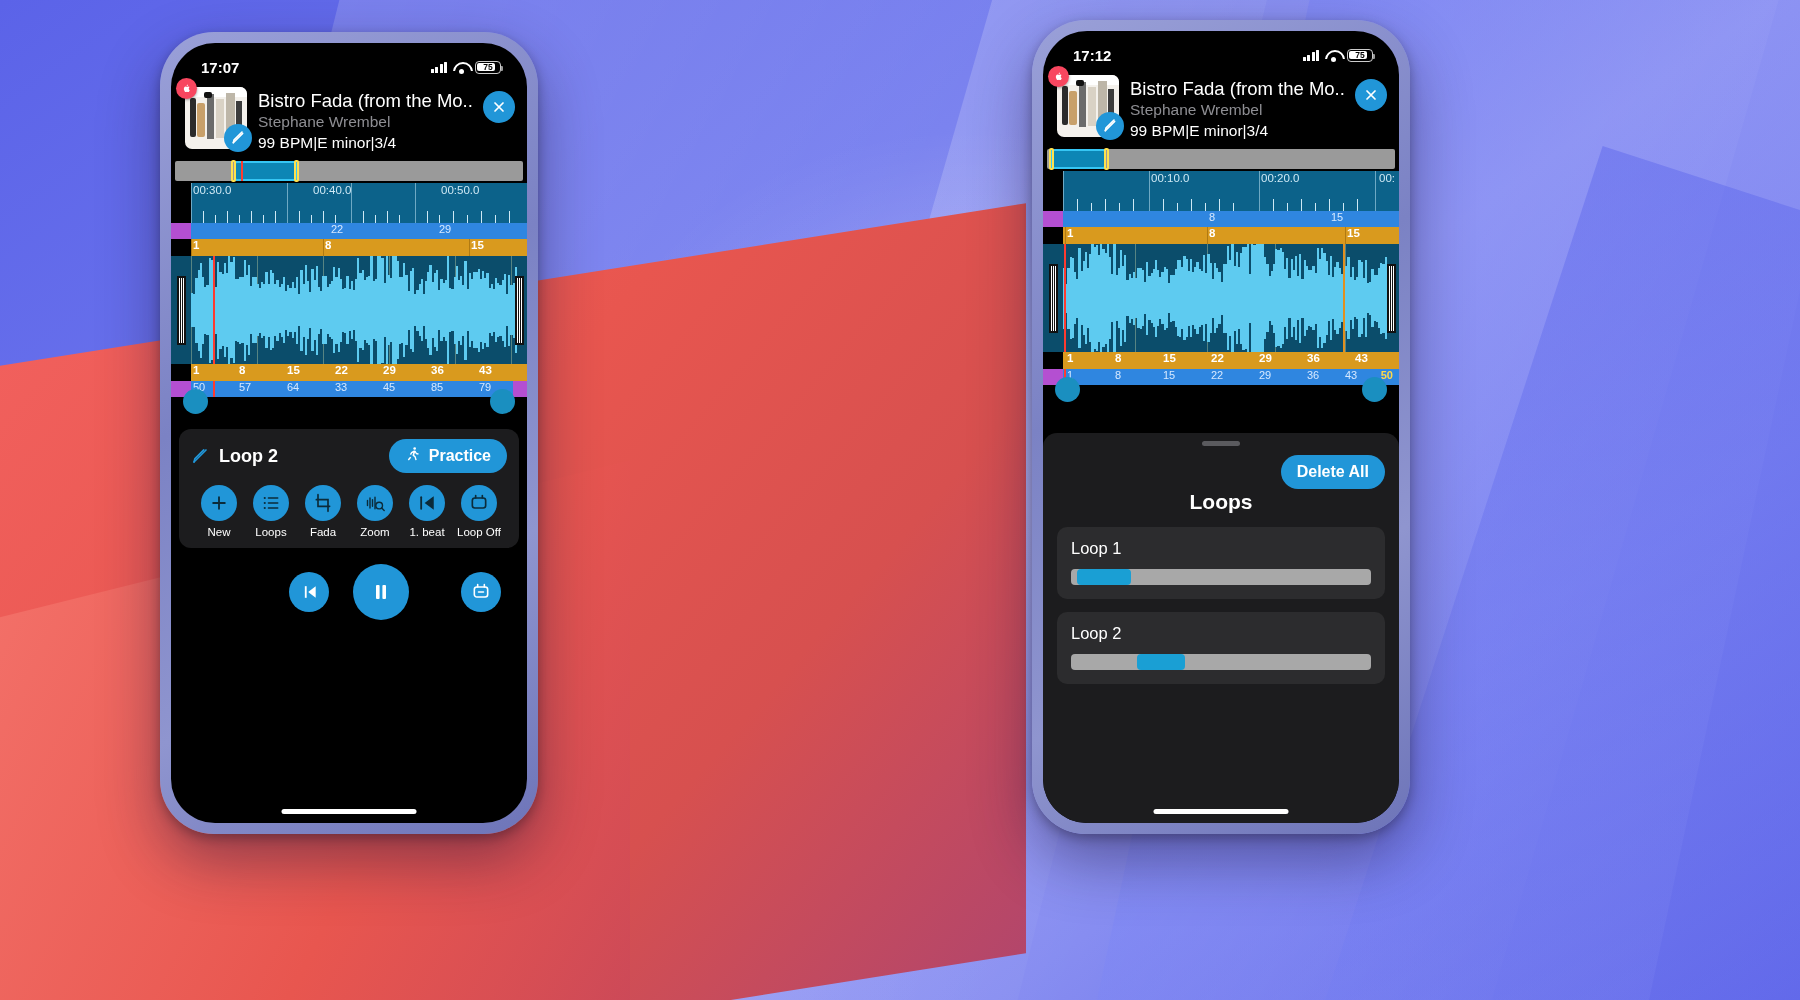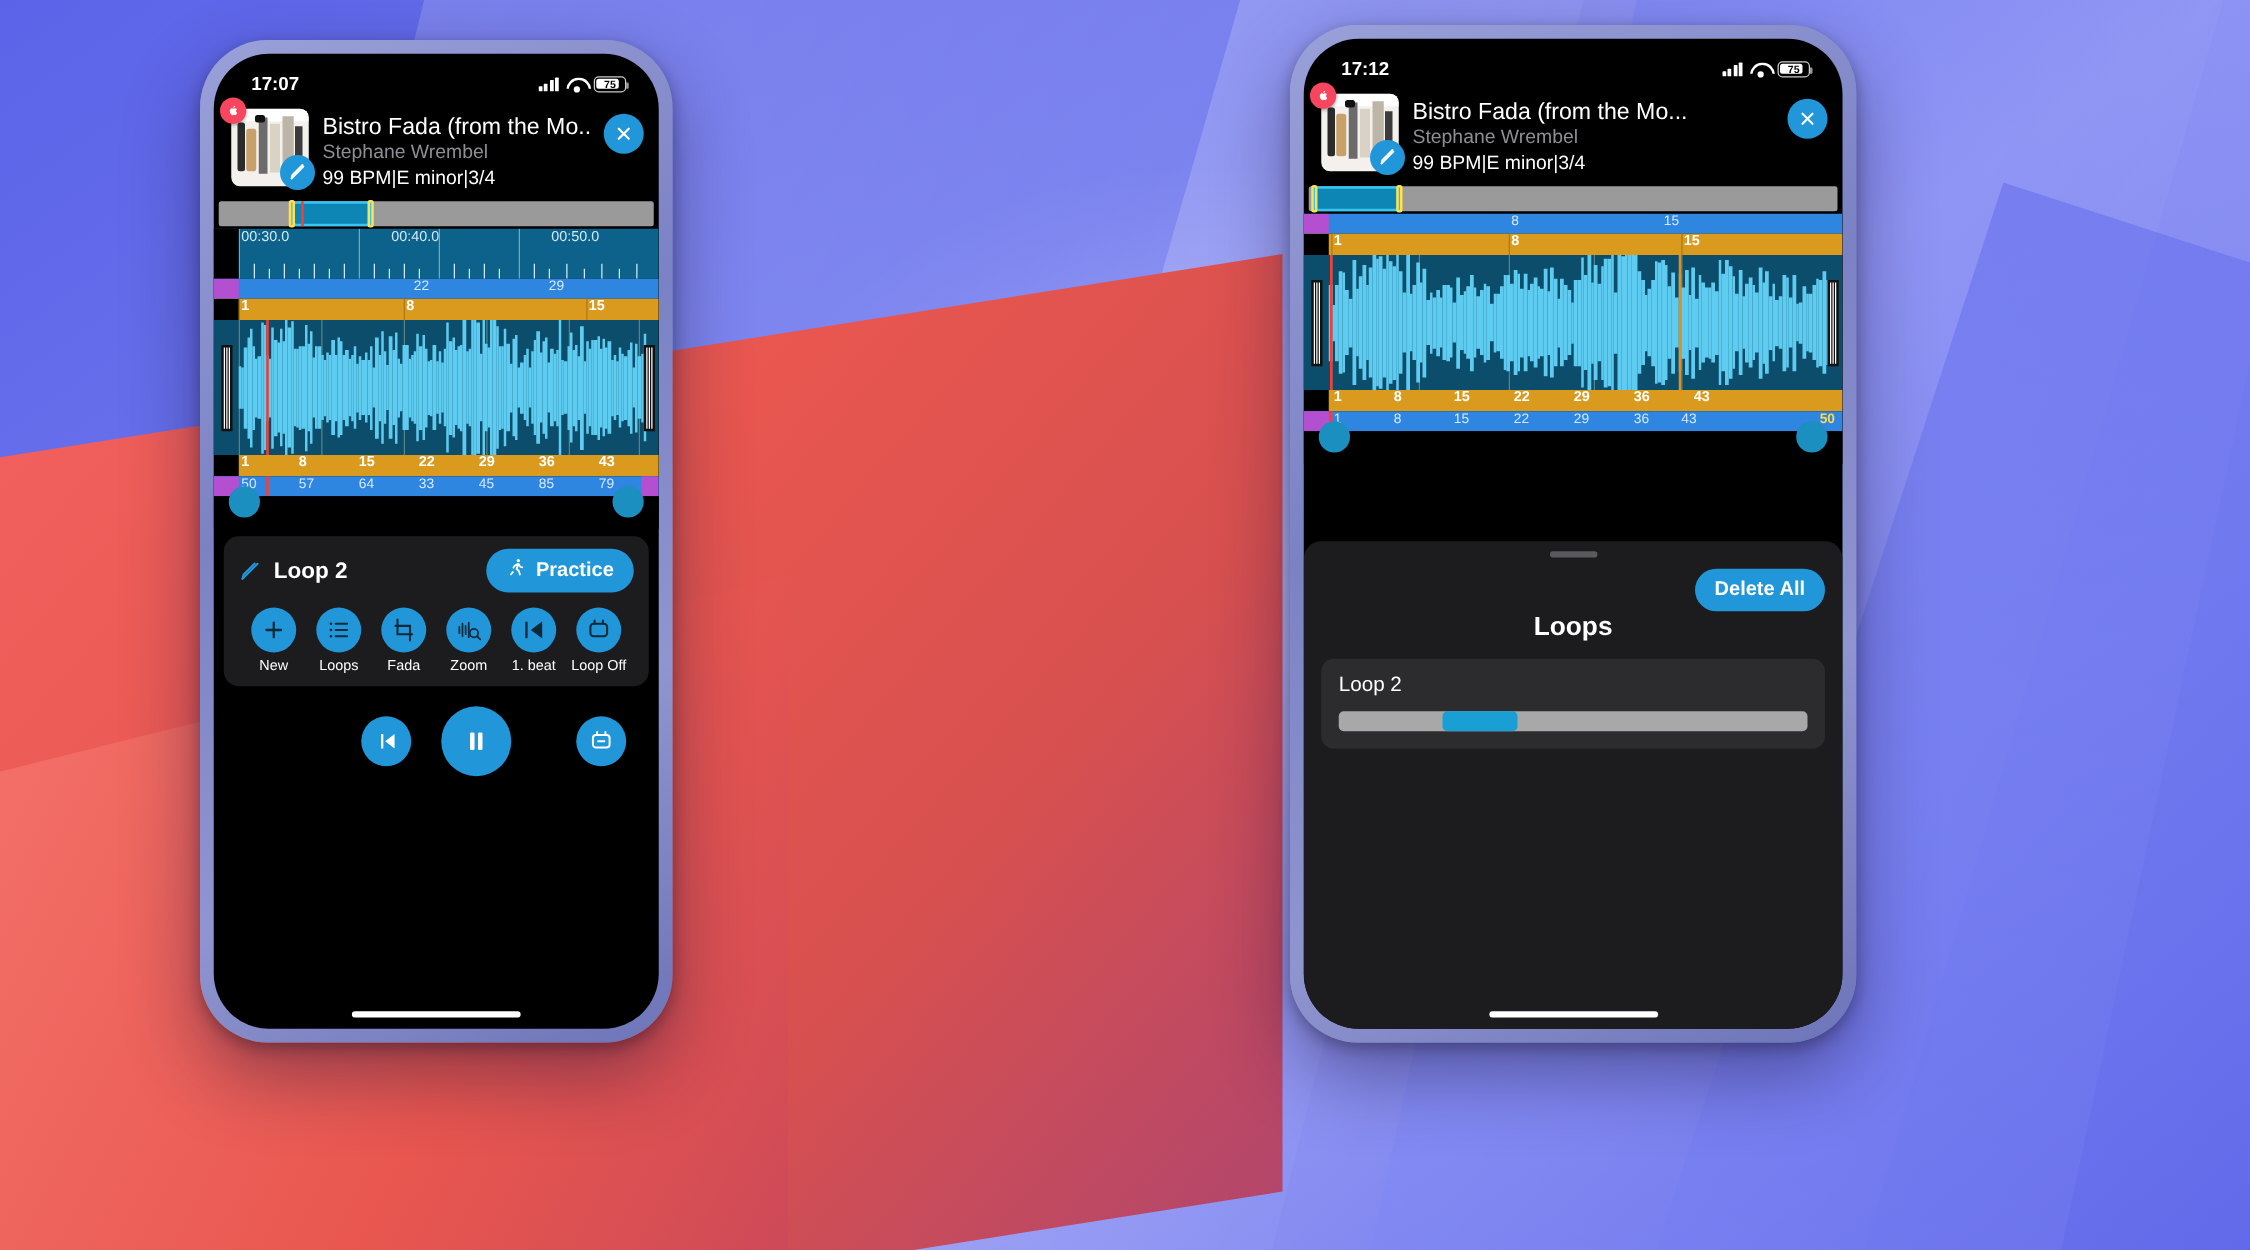--- a/index.html
+++ b/index.html
@@ -61,21 +61,21 @@
     box-shadow: 0 26px 60px rgba(30,20,60,0.45), 0 4px 12px rgba(0,0,0,0.3);
   }
   .phone-inner {
     width: 100%; height: 100%;
     background: #000;
     border-radius: 44px;
     overflow: hidden;
     position: relative;
   }
   #phone-left  { left: 160px; top: 32px;  width: 378px; height: 802px; }
-  #phone-right { left: 1032px; top: 20px; width: 453px; height: 814px; }
+  #phone-right { left: 1032px; top: 20px; width: 378px; height: 814px; }
 
   
   .statusbar {
     height: 40px; display: flex; align-items: center;
     justify-content: space-between; padding: 8px 26px 0 30px;
     color: #fff; font-size: 15px; font-weight: 600;
     position: relative; z-index: 5;
   }
   .sb-right { display: flex; align-items: center; gap: 6px; }
   .sig { display: flex; align-items: flex-end; gap: 1.5px; height: 11px; }
@@ -766,20 +766,47 @@
     </div>
   </div>
 
   <div class="overview">
     <div class="ov-sel" style="left:1%;width:16%"></div>
     <div class="ov-br" style="left:0.5%"></div>
     <div class="ov-br" style="left:16.5%"></div>
   </div>
 
   <div class="wave-block">
+    <div class="ruler">
+      <span class="tl" style="left:88px">00:10.0</span>
+      <span class="tl" style="left:198px">00:20.0</span>
+      <span class="tl" style="left:316px">00:</span>
+      <i class="tickbig" style="left:0"></i>
+          <i class="tickbig" style="left:86px"></i>
+      <i class="tickbig" style="left:196px"></i>
+          <i class="tickbig" style="left:312px"></i>
+      <i class="tick" style="left:14px;height:12px"></i>
+          <i class="tick" style="left:28px;height:8px"></i>
+      <i class="tick" style="left:42px;height:12px"></i>
+          <i class="tick" style="left:56px;height:8px"></i>
+      <i class="tick" style="left:70px;height:12px"></i>
+          <i class="tick" style="left:100px;height:12px"></i>
+      <i class="tick" style="left:114px;height:8px"></i>
+          <i class="tick" style="left:128px;height:12px"></i>
+      <i class="tick" style="left:142px;height:8px"></i>
+          <i class="tick" style="left:156px;height:12px"></i>
+      <i class="tick" style="left:170px;height:8px"></i>
+          <i class="tick" style="left:210px;height:12px"></i>
+      <i class="tick" style="left:224px;height:8px"></i>
+          <i class="tick" style="left:238px;height:12px"></i>
+      <i class="tick" style="left:252px;height:8px"></i>
+          <i class="tick" style="left:266px;height:12px"></i>
+      <i class="tick" style="left:280px;height:8px"></i>
+          <i class="tick" style="left:294px;height:12px"></i>
+    </div>
     <div class="barstrip purple-cap">
       <span class="num" style="left:166px">8</span>
       <span class="num" style="left:288px">15</span>
     </div>
     <div class="orangestrip">
       <span class="num" style="left:24px">1</span>
       <span class="num" style="left:166px">8</span>
       <span class="num" style="left:304px">15</span>
       <i class="lmark" style="left:22px"></i>
           <i class="lmark" style="left:164px"></i>
@@ -985,20 +1012,26 @@
       <div class="handle" style="right:12px"></div>
     </div>
   </div>
 
   <div class="sheet">
     <div class="grabber"></div>
     <div class="delete-all">Delete All</div>
     <div class="sheet-title">Loops</div>
 
     <div class="loop-card">
+      <div class="lc-name">Loop 1</div>
+      <div class="lc-bar">
+        <div class="lc-fill" style="left:2%;width:18%"></div>
+      </div>
+    </div>
+    <div class="loop-card">
       <div class="lc-name">Loop 2</div>
       <div class="lc-bar">
         <div class="lc-fill" style="left:22%;width:16%"></div>
       </div>
     </div>
   </div>
 
   <div class="home-ind"></div>
 </div>
 </div>

